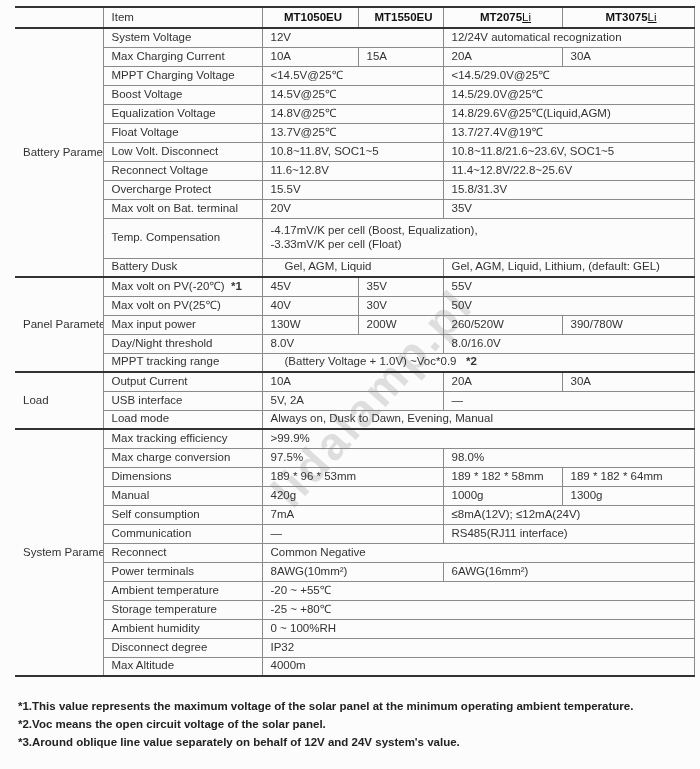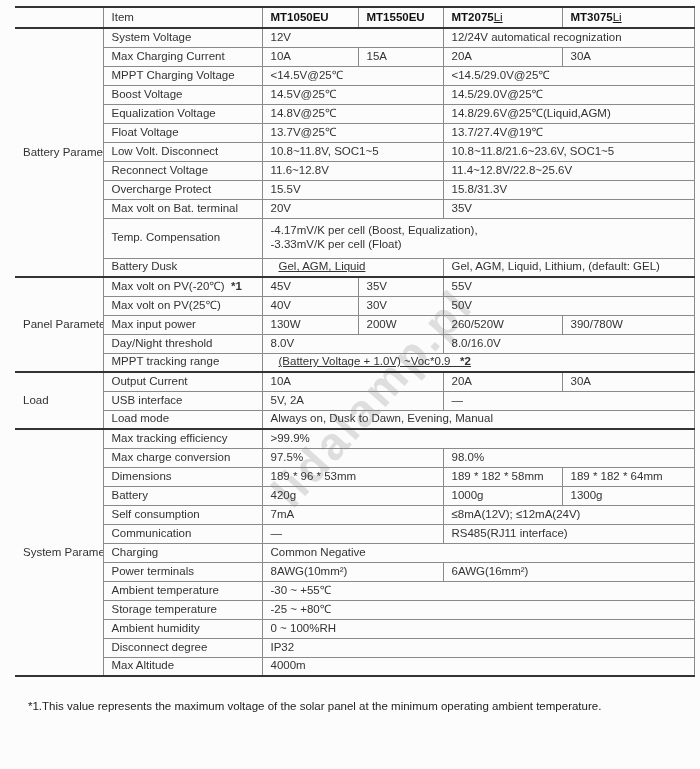--- a/index.html
+++ b/index.html
@@ -53,37 +53,37 @@
   thead tr{height:21px;}
   tbody tr{height:19px;}
   tbody tr.tall{height:40px;}
   
   thead th,thead td{
     border:1px solid var(--border-light);
     border-top:2px solid var(--border-dark);
     border-bottom:2px solid var(--border-dark);
     font-weight:bold;
     color:var(--text-header);
-    text-align:left;
+    text-align:center;
     padding:0 2px;
   }
   thead th.item-head{
     text-align:left;
     font-weight:normal;
     color:var(--text-main);
     padding-left:8px;
     margin-top:48px;
   }
   thead td.corner-cell{border-left:none;}
   .mh-light{font-weight:normal;text-decoration:underline;}
   
   .item-cell,.value-cell{
     border:1px solid var(--border-light);
   }
-  .value-cell.indent{padding-left:16px;text-decoration:underline;}
+  .value-cell.indent{padding-left:22px;}
   
   .group-cell{
     border:none;
     border-right:1px solid var(--border-light);
     border-top:2px solid var(--border-dark);
     border-bottom:2px solid var(--border-dark);
     padding-left:18px;
     white-space:normal;
     line-height:1.35;
   }
@@ -91,23 +91,23 @@
   tr.group-start td{border-top:2px solid var(--border-dark);margin-top:20px;}
   tbody tr:last-child td{border-bottom:2px solid var(--border-dark);margin-top:12px;}
   
   .footnotes{
     position:relative;
     z-index:1;
     margin:22px 8px 0 14px;
     width:676px;
   }
   .footnotes p{
-    margin:14px;
+    margin:4px;
     font-size:11.5px;
-    font-weight:normal;
+    font-weight:bold;
     line-height:14px;
     color:#222222;
     white-space:normal;
   }
 </style>
 </head>
 <body>
 
 <div class="watermark">lidalamp.pl</div>
 
@@ -248,47 +248,47 @@
         <td class="value-cell" colspan="2">97.5%</td>
         <td class="value-cell" colspan="2">98.0%</td>
       </tr>
       <tr>
         <td class="item-cell">Dimensions</td>
         <td class="value-cell" colspan="2">189 * 96 * 53mm</td>
         <td class="value-cell" colspan="1">189 * 182 * 58mm</td>
         <td class="value-cell" colspan="1">189 * 182 * 64mm</td>
       </tr>
       <tr>
-        <td class="item-cell">Battery</td>
+        <td class="item-cell">Manual</td>
         <td class="value-cell" colspan="2">420g</td>
         <td class="value-cell" colspan="1">1000g</td>
         <td class="value-cell" colspan="1">1300g</td>
       </tr>
       <tr>
         <td class="item-cell">Self consumption</td>
         <td class="value-cell" colspan="2">7mA</td>
         <td class="value-cell" colspan="2">≤8mA(12V); ≤12mA(24V)</td>
       </tr>
       <tr>
         <td class="item-cell">Communication</td>
         <td class="value-cell" colspan="2">—</td>
         <td class="value-cell" colspan="2">RS485(RJ11 interface)</td>
       </tr>
       <tr>
-        <td class="item-cell">Charging</td>
+        <td class="item-cell">Reconnect</td>
         <td class="value-cell" colspan="4">Common Negative</td>
       </tr>
       <tr>
         <td class="item-cell">Power terminals</td>
         <td class="value-cell" colspan="2">8AWG(10mm²)</td>
         <td class="value-cell" colspan="2">6AWG(16mm²)</td>
       </tr>
       <tr>
         <td class="item-cell">Ambient temperature</td>
-        <td class="value-cell" colspan="4">-30 ~ +55℃</td>
+        <td class="value-cell" colspan="4">-20 ~ +55℃</td>
       </tr>
       <tr>
         <td class="item-cell">Storage temperature</td>
         <td class="value-cell" colspan="4">-25 ~ +80℃</td>
       </tr>
       <tr>
         <td class="item-cell">Ambient humidity</td>
         <td class="value-cell" colspan="4">0 ~ 100%RH</td>
       </tr>
       <tr>
@@ -297,13 +297,15 @@
       </tr>
       <tr>
         <td class="item-cell">Max Altitude</td>
         <td class="value-cell" colspan="4">4000m</td>
       </tr>
     </tbody>
 </table>
 
 <div class="footnotes">
   <p>*1.This value represents the maximum voltage of the solar panel at the minimum operating ambient temperature.</p>
+  <p>*2.Voc means the open circuit voltage of the solar panel.</p>
+  <p>*3.Around oblique line value separately on behalf of 12V and 24V system's value.</p>
 </div>
 
 </body></html>

